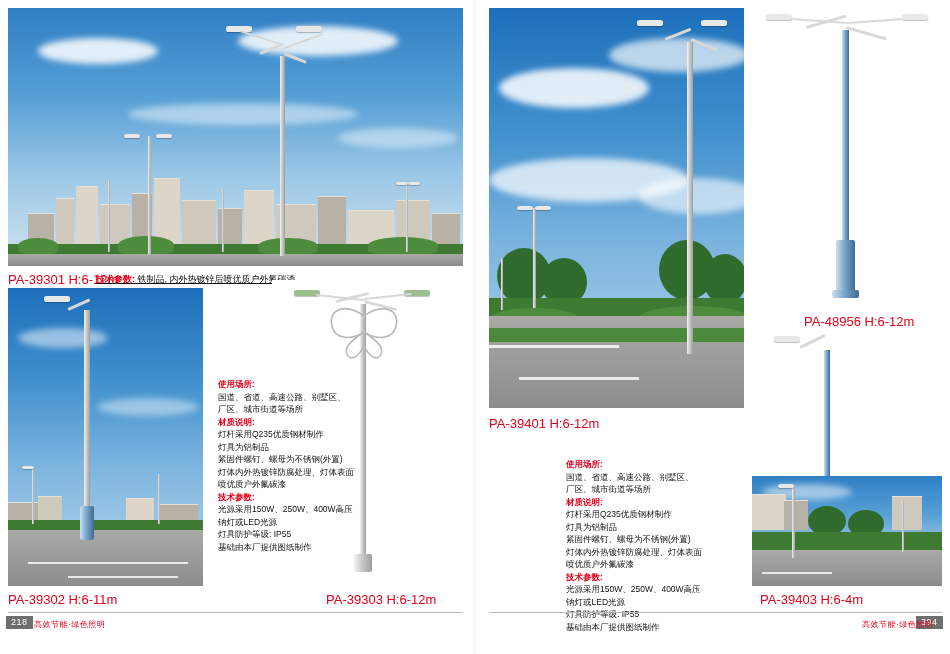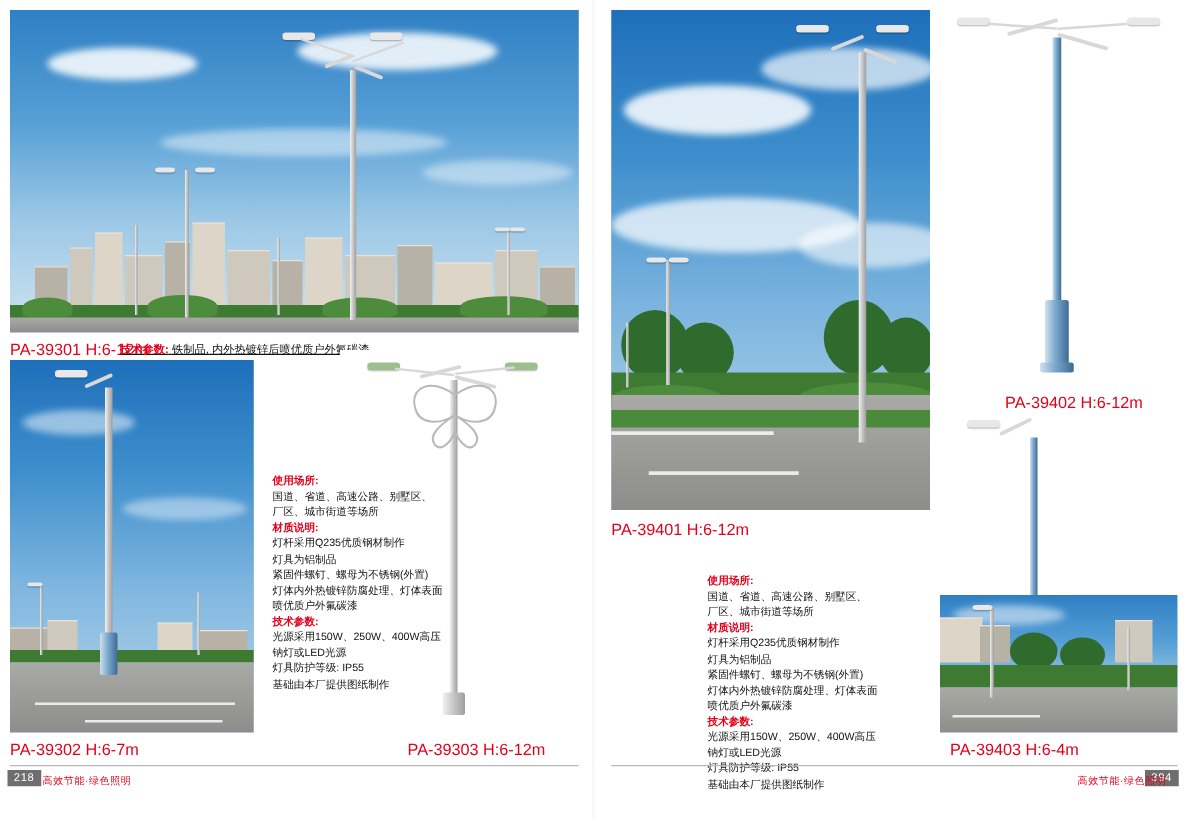--- a/index.html
+++ b/index.html
@@ -222,21 +222,21 @@
     <div class="arm" style="left:60px; top:20px; width:24px; height:3px; transform:rotate(-24deg);"></div>
     <div class="lamp-head" style="left:36px; top:8px;"></div>
     <div class="pole blue" style="left:72px; top:218px; width:14px; height:34px; border-radius:2px;"></div>
 
     <div class="pole" style="left:24px; top:180px; width:2px; height:56px;"></div>
     <div class="lamp-head sm" style="left:14px; top:178px; width:12px; height:3px;"></div>
     <div class="pole" style="left:150px; top:186px; width:2px; height:50px;"></div>
   </div>
 
   <div class="caption" style="left:8px; top:592px;">
-    <span>PA-39302 H:6-7m</span>
+    <span>PA-39302 H:6-11m</span>
   </div>
 
   <div class="photo" style="left:272px; top:280px; width:190px; height:306px; background:#ffffff;">
     <div style="position:absolute; left:0; top:0; width:100%; height:100%; background:#fff;"></div>
 
     <div class="pole" style="left:88px; top:24px; width:6px; height:268px;"></div>
 
     <div class="arm" style="left:64px; top:20px; width:34px; height:3px; transform:rotate(-14deg);"></div>
     <div class="arm" style="left:92px; top:20px; width:34px; height:3px; transform:rotate(14deg);"></div>
     <div class="lamp-head" style="left:22px; top:10px; background:#9dbf8e;"></div>
@@ -321,21 +321,21 @@
     <div class="arm" style="left:94px; top:18px; width:42px; height:3px; transform:rotate(16deg);"></div>
     <div class="lamp-head" style="left:14px; top:6px;"></div>
     <div class="lamp-head" style="left:150px; top:6px;"></div>
     <div class="arm" style="left:38px; top:10px; width:56px; height:2px; transform:rotate(4deg);"></div>
     <div class="arm" style="left:94px; top:14px; width:56px; height:2px; transform:rotate(-4deg);"></div>
     <div class="pole blue" style="left:84px; top:232px; width:19px; height:56px; border-radius:2px;"></div>
     <div class="pole blue" style="left:80px; top:282px; width:27px; height:8px; border-radius:2px;"></div>
   </div>
 
   <div class="caption" style="left:804px; top:314px;">
-    <span>PA-39402 H:6-12m</span>
+    <span>PA-48956 H:6-12m</span>
   </div>
 
   <div class="photo" style="left:752px; top:330px; width:110px; height:150px; background:#ffffff;">
     <div style="position:absolute; left:0; top:0; width:100%; height:100%; background:#fff;"></div>
     <div class="pole blue" style="left:72px; top:20px; width:6px; height:130px;"></div>
     <div class="arm" style="left:48px; top:16px; width:28px; height:3px; transform:rotate(-26deg);"></div>
     <div class="lamp-head" style="left:22px; top:6px;"></div>
   </div>
 
   <div class="photo" style="left:752px; top:476px; width:190px; height:110px;">

